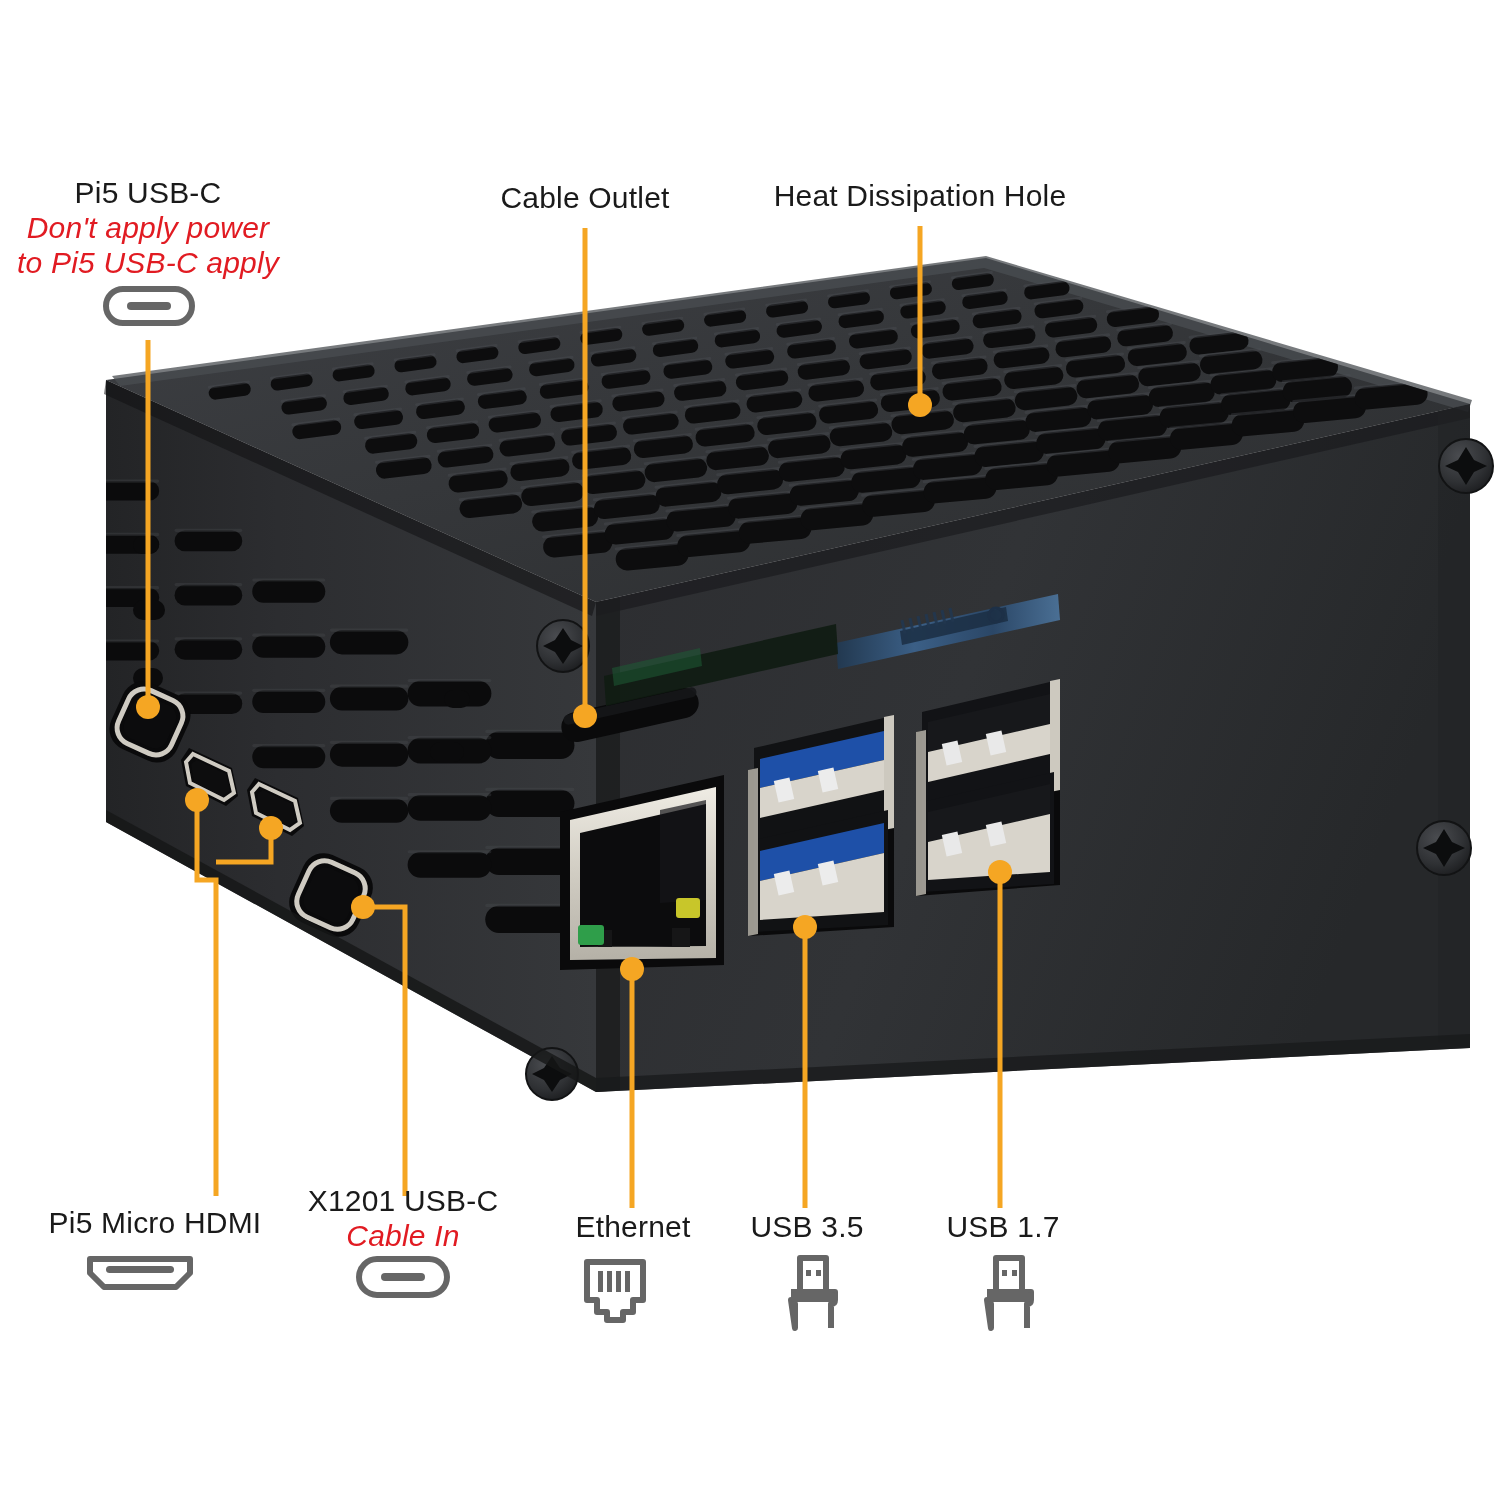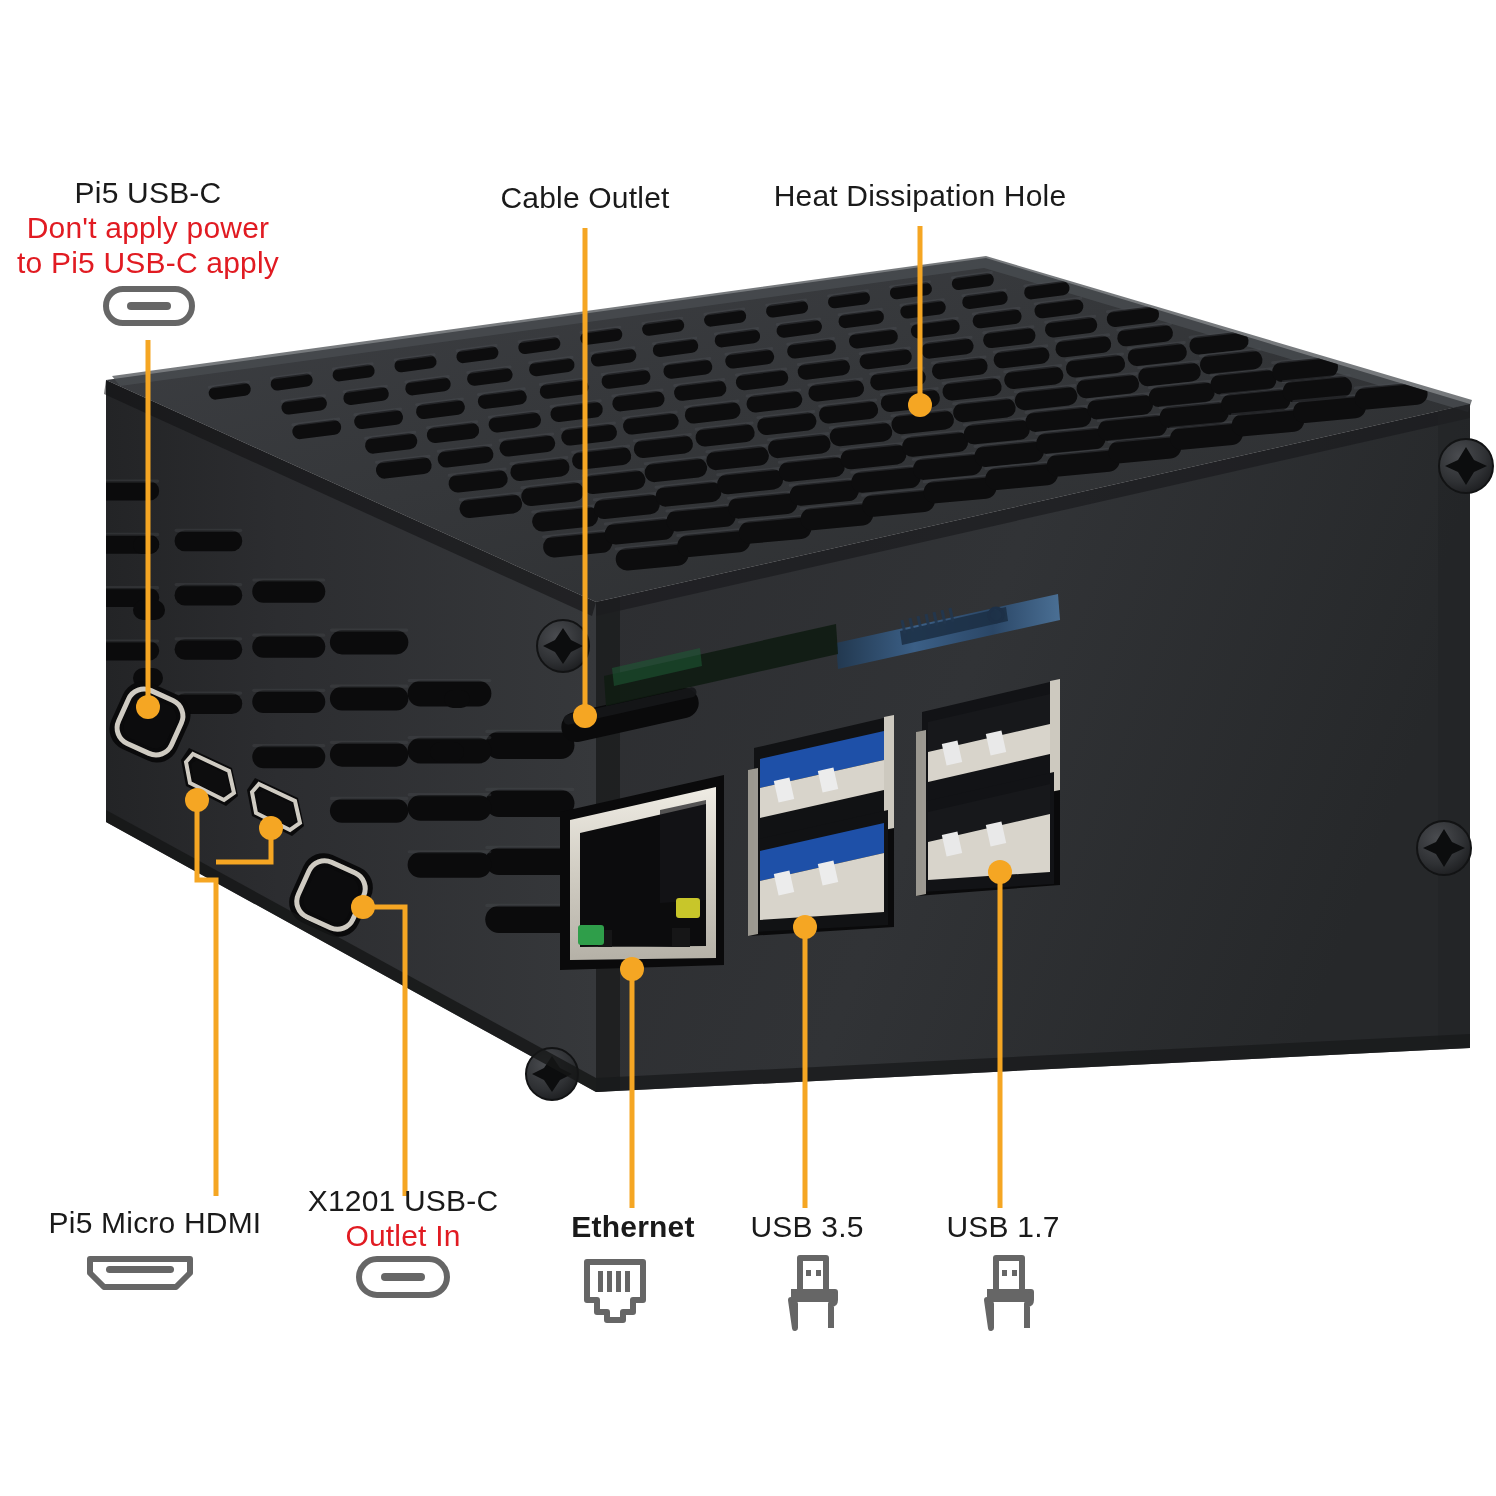--- a/index.html
+++ b/index.html
@@ -8,21 +8,21 @@
     width:1496px;height:1496px;position:relative;overflow:hidden;
     font-family:"Liberation Sans", sans-serif;
     -webkit-font-smoothing:antialiased;
   }
   #stage{position:absolute;left:0;top:0;width:1496px;height:1496px;}
   #art{position:absolute;left:0;top:0;width:1496px;height:1496px;}
 
   
   .callout{position:absolute;white-space:nowrap;line-height:1.16;}
   .callout .ln{display:block;color:#1a1a1a;font-size:30px;letter-spacing:.2px;}
-  .callout .ln.warn{color:#e11b22;}
+  .callout .ln.warn{color:#e11b22;font-style:italic;}
   .callout.c-center{text-align:center;}
 
   
   .glyph{position:absolute;}
   .glyph svg{display:block;}
 </style>
 </head>
 <body>
 
 <div id="stage">
@@ -607,30 +607,30 @@
   </div>
   <div class="glyph" style="left:82px;top:1253px;">
     <svg width="116" height="52" viewBox="0 0 116 52">
       <path d="M8 6 H108 V20 L94 34 H22 L8 20 Z" fill="none" stroke="#666666" stroke-width="6" stroke-linejoin="round"></path>
       <rect x="24" y="13" width="68" height="7" rx="3.5" fill="#666666"></rect>
     </svg>
   </div>
 
   <div class="callout c-center" style="left:270px;top:1184px;width:266px;">
     <span class="ln">X1201 USB-C</span>
-    <span class="ln warn">Outlet In</span>
+    <span class="ln warn">Cable In</span>
   </div>
   <div class="glyph" style="left:356px;top:1256px;">
     <svg width="94" height="42" viewBox="0 0 94 42">
       <rect x="3" y="3" width="88" height="36" rx="18" fill="none" stroke="#666666" stroke-width="6"></rect>
       <rect x="25" y="17" width="44" height="8" rx="4" fill="#666666"></rect>
     </svg>
   </div>
 
-  <div class="callout c-center" style="left:522px;top:1210px;width:222px;font-weight:bold;">
+  <div class="callout c-center" style="left:522px;top:1210px;width:222px;">
     <span class="ln">Ethernet</span>
   </div>
   <div class="glyph" style="left:578px;top:1256px;">
     <svg width="74" height="74" viewBox="0 0 74 74">
       <path d="M9 6 H65 V44 H55 V56 H45 V64 H29 V56 H19 V44 H9 Z" fill="none" stroke="#666666" stroke-width="6" stroke-linejoin="round"></path>
       <g fill="#666666">
         <rect x="20" y="15" width="5" height="21"></rect>
         <rect x="29" y="15" width="5" height="21"></rect>
         <rect x="38" y="15" width="5" height="21"></rect>
         <rect x="47" y="15" width="5" height="21"></rect>

